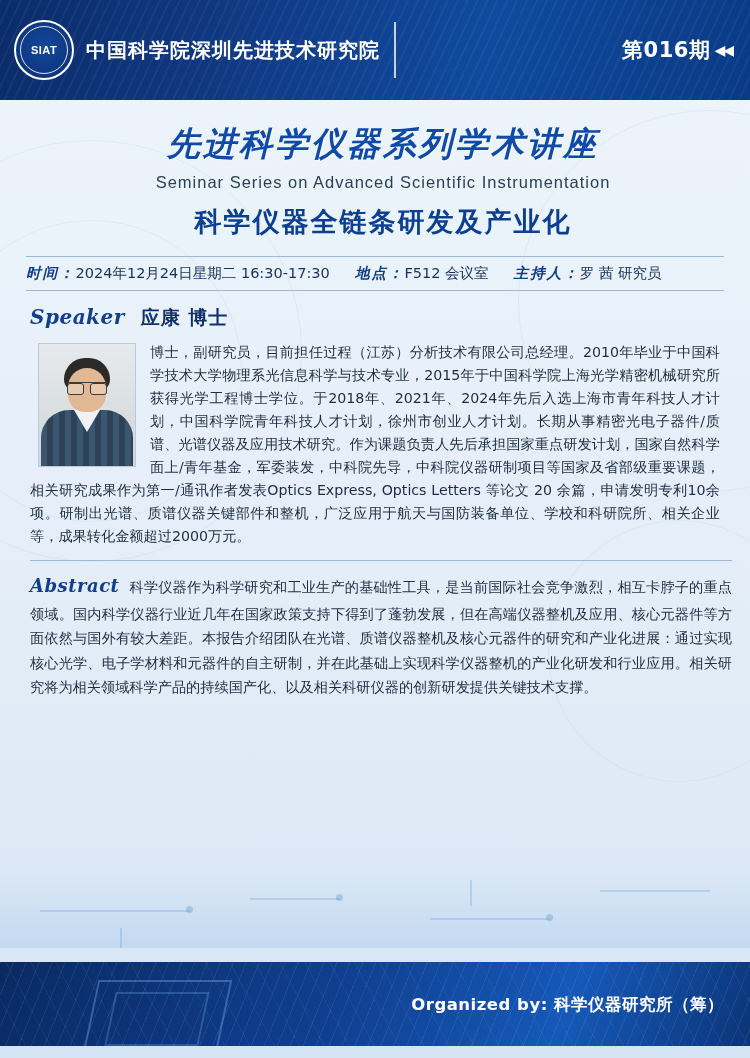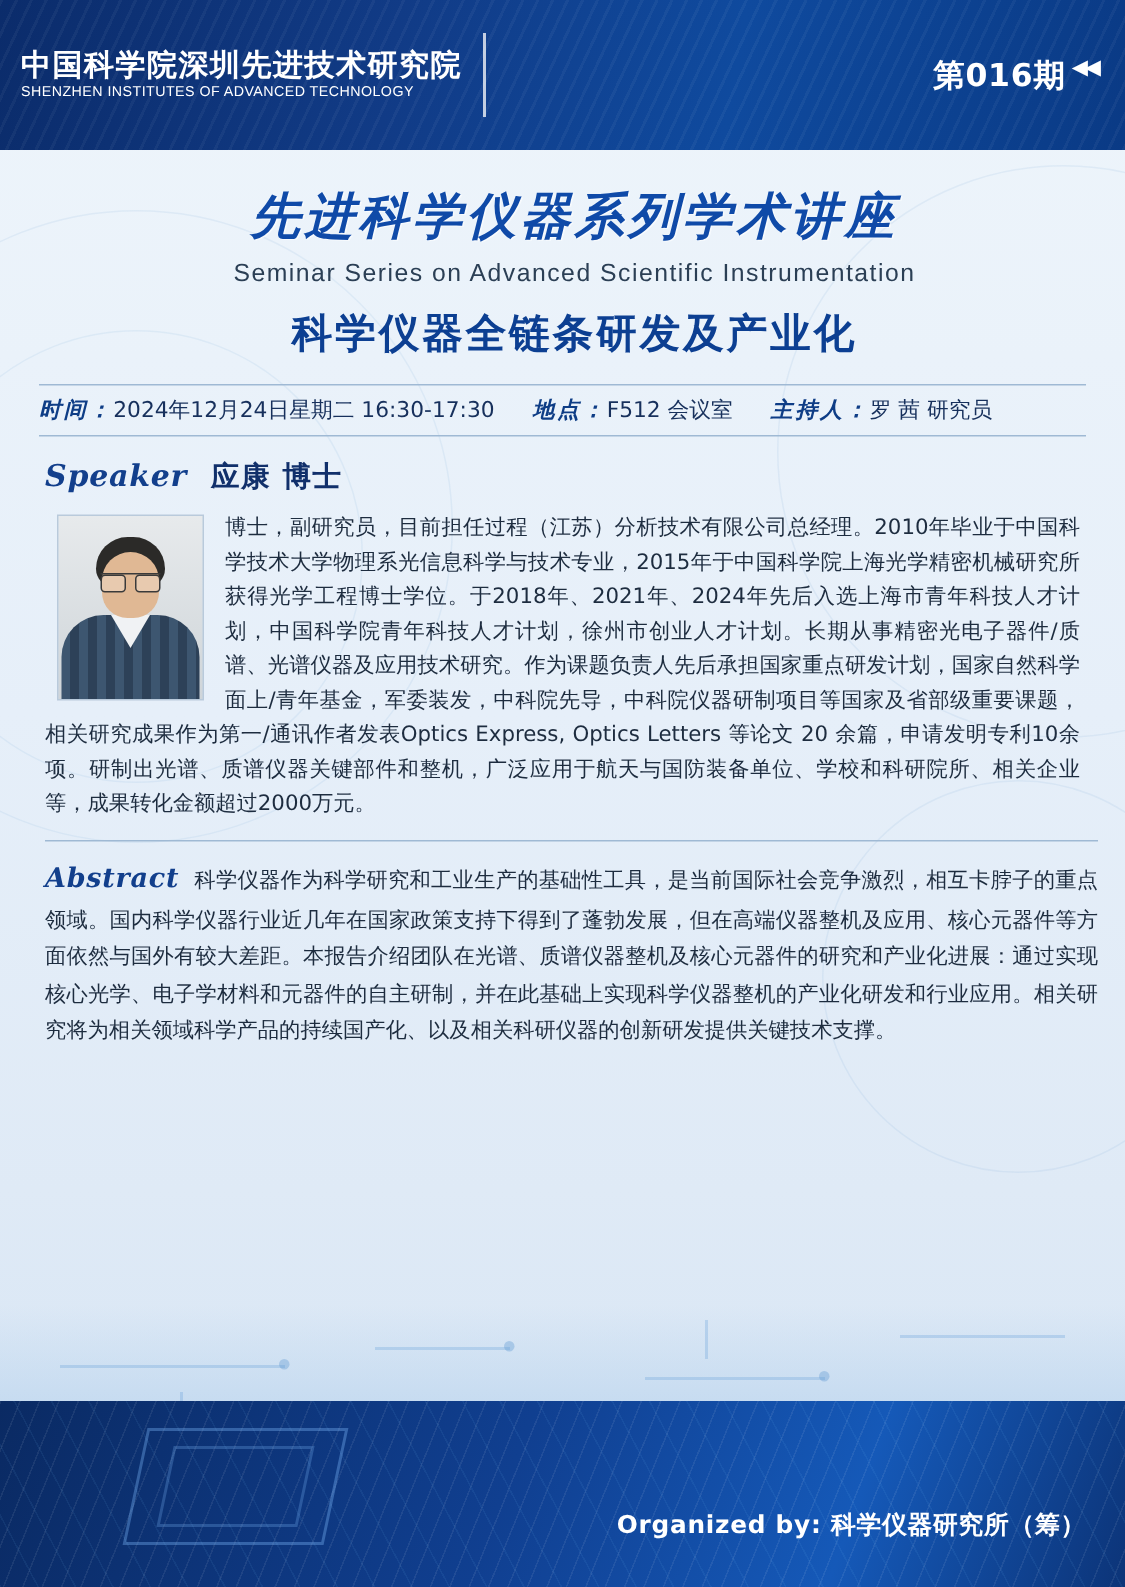--- a/index.html
+++ b/index.html
@@ -104,21 +104,21 @@
   }
   .inst-en {
     font-size: 10.5px;
     font-weight: bold;
     margin-top: 3px;
     letter-spacing: 0.2px;
   }
   .issue-wrap {
     margin-left: auto;
     display: flex;
-    align-items: flex-start;
+    align-items: center;
     z-index: 2;
     padding-right: 4px;
   }
   .issue-no {
     color: #ffffff;
     font-size: 21px;
     font-weight: bold;
     font-family: "DejaVu Sans", sans-serif;
     letter-spacing: 0.5px;
   }
@@ -332,22 +332,22 @@
     font-weight: bold;
     font-size: 18px;
     color: #123f8c;
     margin-right: 10px;
     letter-spacing: 0.5px;
   }
 
   
   .footer {
     position: absolute;
-    left: 0; right: 0; bottom: 0;
-    height: 124px;
+    left: 0; right: 0; bottom: 12px;
+    height: 84px;
     background: linear-gradient(110deg, #0a2a63 0%, #0f3d8c 40%, #1356b4 70%, #0b3river 100%);
     overflow: hidden;
   }
   .footer-bg {
     position: absolute;
     left: 0; top: 0; right: 0; bottom: 0;
     background: linear-gradient(110deg, #0a2a63 0%, #103f90 45%, #1559b8 75%, #0c3478 100%);
   }
   .footer-lines {
     position: absolute;
@@ -400,23 +400,26 @@
     position: absolute;
     background: rgba(95,155,215,0.28);
   }
 </style>
 </head>
 <body>
 
 <div class="poster">
 
   <div class="header">
+    <div class="siat-logo">
+      <div class="ring"></div>
+      <div class="txt">SIAT</div>
+    </div>
     <div class="org-block">
       <div class="org-cn">中国科学院深圳先进技术研究院</div>
-      <div class="org-en1">SHENZHEN INSTITUTES OF ADVANCED TECHNOLOGY</div>
     </div>
     <div class="divider-v"></div>
     <div class="issue-wrap">
       <div class="issue-no">第016期</div>
       <div class="issue-arrows">◀◀</div>
     </div>
   </div>
 
   <div class="bg-deco">
     <div class="swirl" style="left:-120px; top:40px; width:420px; height:420px;"></div>

